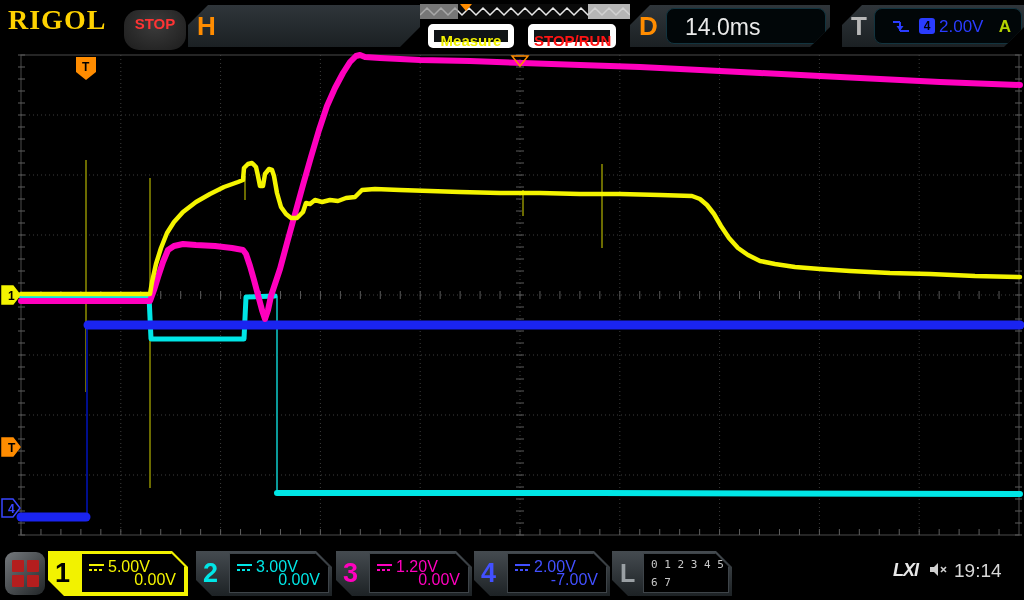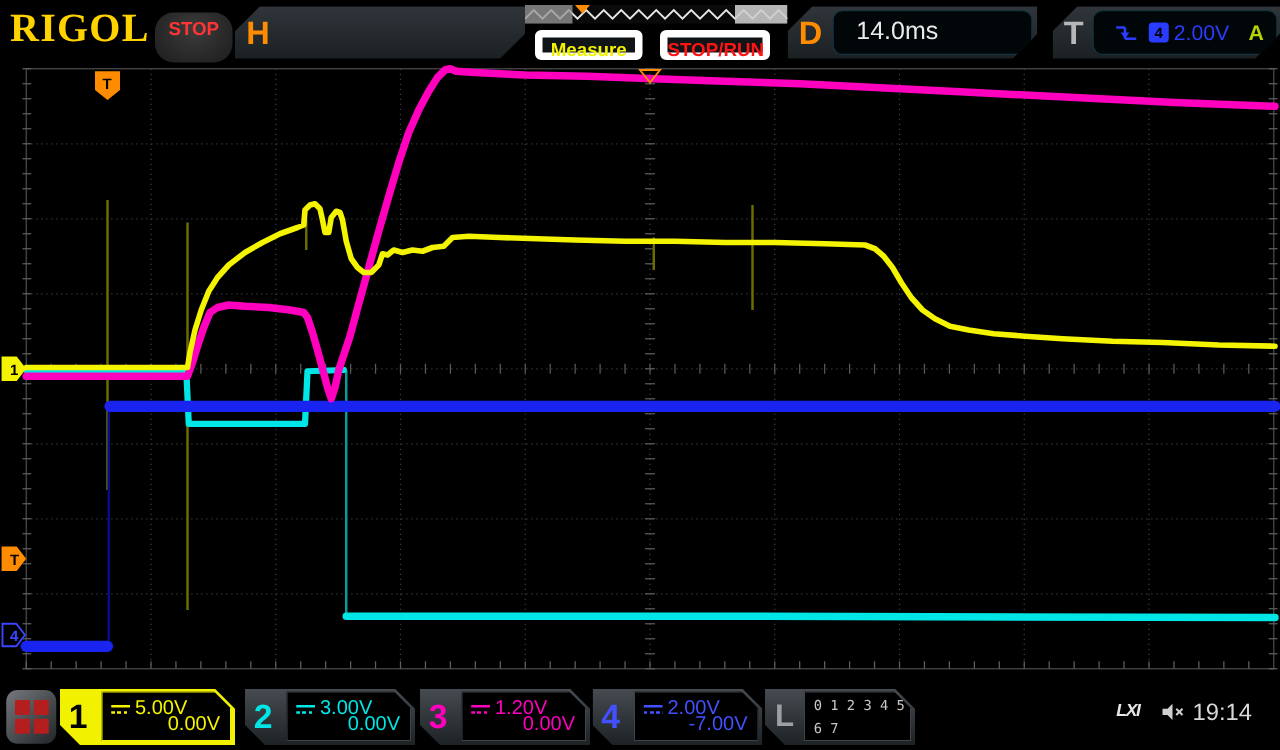--- a/index.html
+++ b/index.html
@@ -1,36 +1,36 @@
 <!DOCTYPE html>
 <html><head>
 <meta charset="utf-8">
 <style>
   html,body{margin:0;padding:0;background:#000;}
   .screen{position:relative;width:1024px;height:600px;background:#000;overflow:hidden;
           font-family:"Liberation Sans",sans-serif;-webkit-font-smoothing:antialiased;}
   
   .topbar{position:absolute;left:0;top:0;width:1024px;height:52px;background:#000;z-index:5;}
   .logo{position:absolute;left:8px;top:4px;font-family:"Liberation Serif",serif;
-        font-weight:900;font-size:32px;color:#ffd200;letter-spacing:1px;}
+        font-weight:900;font-size:28px;color:#ffd200;letter-spacing:1px;}
   .stop-badge{position:absolute;left:124px;top:10px;width:62px;height:40px;border-radius:15px;
         background:radial-gradient(ellipse at 50% 35%,#3c3c3c,#1c1c1c);
         color:#ff3434;font-weight:bold;font-size:15px;line-height:28px;text-align:center;}
   .module{position:absolute;top:5px;height:42px;background:linear-gradient(#2f353a,#1b2023);
         clip-path:polygon(20px 0,100% 0,100% calc(100% - 20px),calc(100% - 20px) 100%,0 100%,0 20px);}
   .module .mlabel{position:absolute;left:9px;top:6px;font-size:26px;font-weight:bold;color:#ff8c00;}
   .module .inner{position:absolute;top:3px;bottom:3px;background:#010608;border:1px solid #12343f;
         border-radius:8px;}
   .h-module{left:188px;width:232px;}
   .h-module .inner{left:38px;right:4px;}
   .timebase{position:absolute;left:16px;top:5px;font-size:23px;color:#eaeaea;}
   .ratecol{position:absolute;right:8px;top:2px;text-align:right;font-size:14px;color:#9aa2a6;line-height:16px;}
   .d-module{left:630px;width:200px;}
   .d-module .inner{left:36px;right:4px;}
-  .delayval{position:absolute;left:18px;top:5px;font-size:20px;color:#eaeaea;}
+  .delayval{position:absolute;left:18px;top:5px;font-size:23px;color:#eaeaea;}
   .t-module{left:842px;width:182px;}
   .t-module .mlabel{color:#b8b8b8;}
   .t-module .inner{left:32px;right:2px;}
   .trig-level{position:absolute;left:64px;top:8px;font-size:17px;color:#2a3cff;}
   .trig-chip{position:absolute;left:44px;top:9px;width:16px;height:16px;background:#2a3cff;color:#000;
         border-radius:3px;font-size:12px;font-weight:bold;text-align:center;line-height:16px;}
   .trig-edge{position:absolute;left:16px;top:10px;}
   .trig-mode{position:absolute;right:10px;top:8px;font-size:17px;font-weight:bold;color:#b6d400;}
   .preview{position:absolute;left:420px;top:4px;width:210px;height:15px;}
   .btn{position:absolute;top:24px;height:24px;background:#101416;border:6px solid #ffffff;border-radius:5px;
@@ -59,21 +59,21 @@
   .coupl .l2{height:2px;margin-top:3px;
         background:repeating-linear-gradient(90deg,currentColor 0 3px,transparent 3px 5px);}
   .logic-box{position:absolute;left:612px;top:3px;width:120px;height:45px;
         background:linear-gradient(#454b50,#1d2225);
         clip-path:polygon(0 0,calc(100% - 16px) 0,100% 16px,100% 100%,16px 100%,0 calc(100% - 16px));}
   .logic-box .lnum{position:absolute;left:8px;top:8px;font-size:25px;font-weight:bold;color:#9aa0a4;}
   .logic-box .linfo{position:absolute;left:31px;top:2px;right:3px;bottom:3px;background:#000;
         border:1px solid #3e4449;box-sizing:border-box;color:#c8c8c8;
         font-family:"DejaVu Sans Mono",monospace;font-size:11px;line-height:18px;padding-left:7px;padding-top:2px;
         clip-path:polygon(0 0,calc(100% - 14px) 0,100% 14px,100% 100%,0 100%);}
-  .lxi{position:absolute;left:893px;top:12px;font-size:14px;font-weight:bold;font-style:italic;
+  .lxi{position:absolute;left:893px;top:12px;font-size:18px;font-weight:bold;font-style:italic;
         color:#e8e8e8;letter-spacing:-1px;}
   .spk{position:absolute;left:928px;top:13px;}
   .clock{position:absolute;left:954px;top:12px;font-size:19px;color:#d8d8d8;}
   
   #scope{position:absolute;left:0;top:0;z-index:1;}
 </style>
 </head>
 <body>
 
 <div class="screen">

